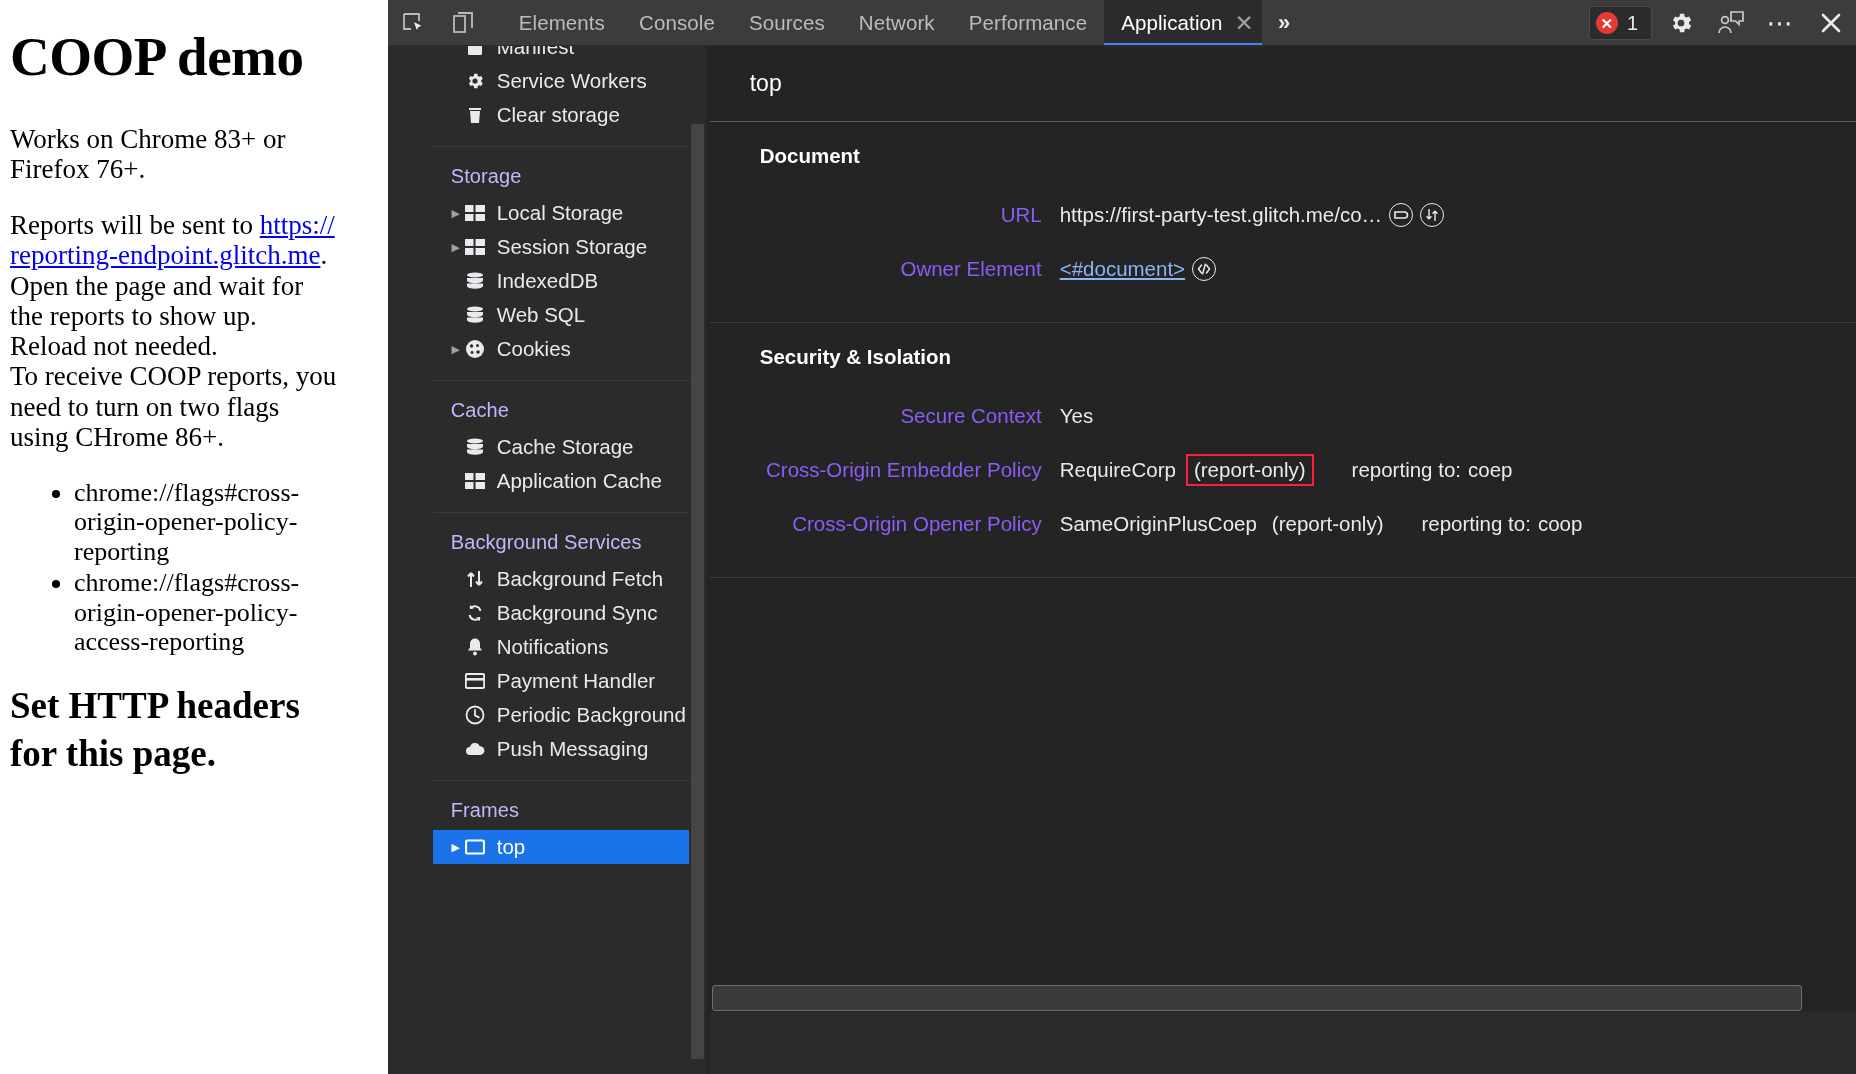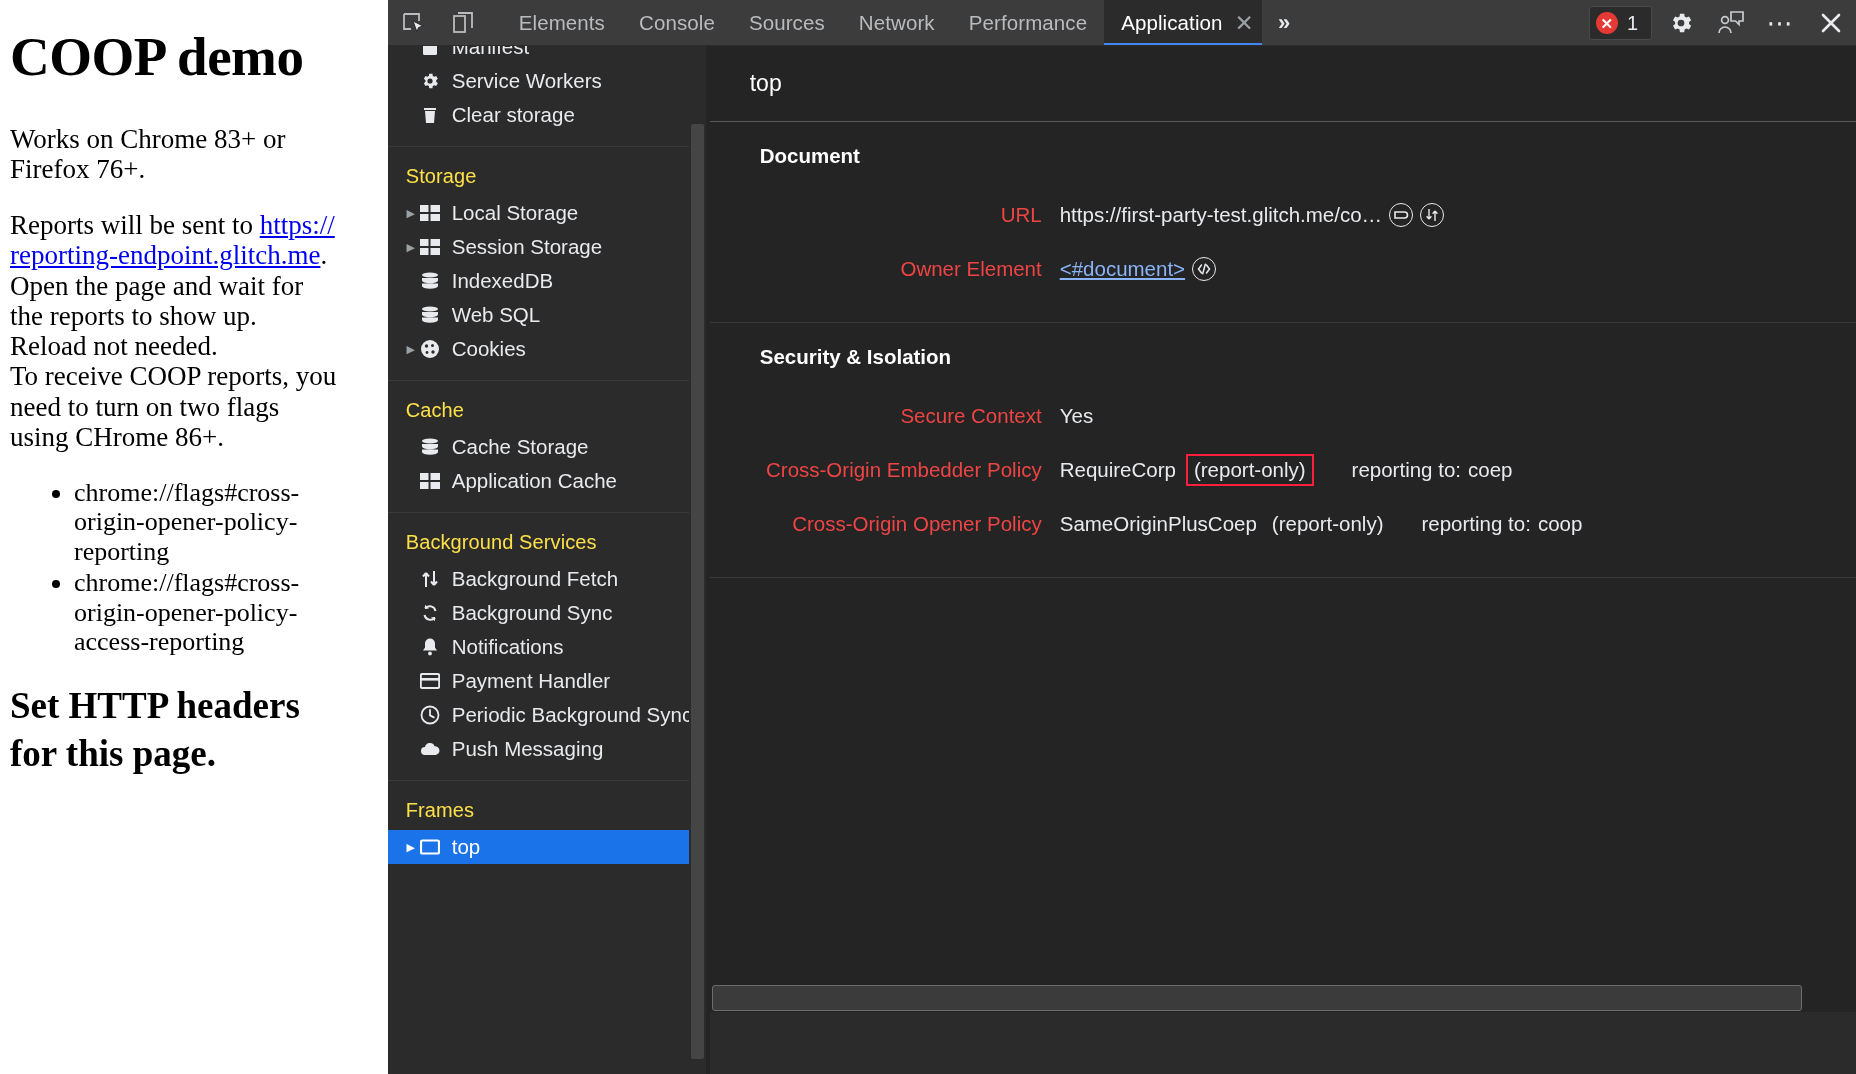--- a/index.html
+++ b/index.html
@@ -133,25 +133,25 @@
   .dt-body { flex: 1; display: flex; min-height: 0; }
 
   
   .sidebar {
     width: 318px; min-width: 318px;
     background: #2b2b2b;
     position: relative;
     overflow: hidden;
     padding-top: 0;
   }
-  .sb-scroll { padding-top: 0; }
+  .sb-scroll { padding-top: 0; margin-left: 45px; }
   .sb-group { padding: 2px 0 14px 0; border-bottom: 1px solid #3a3a3a; }
   .sb-group:last-child { border-bottom: none; }
   .sb-title {
-    color: #fde047;
+    color: #c4b5fd;
     font-size: 20px;
     padding: 16px 0 8px 18px;
     letter-spacing: 0.1px;
   }
   .sb-item {
     display: flex; align-items: center;
     height: 34px;
     padding-left: 14px;
     color: #e8eaed;
     font-size: 20.5px;
@@ -204,21 +204,21 @@
     padding: 22px 0 26px 0;
   }
   .section-title {
     font-size: 20.5px; font-weight: bold; color: #ffffff;
     padding-left: 50px; margin-bottom: 20px;
   }
   .row { display: flex; align-items: center; min-height: 54px; }
   .row-label {
     width: 350px; min-width: 350px;
     text-align: right;
-    color: #ef4444;
+    color: #8b5cf6;
     font-size: 20.5px;
     padding-right: 18px;
     white-space: nowrap;
   }
   .row-value {
     color: #e8eaed;
     font-size: 20.5px;
     display: flex; align-items: center; gap: 7px;
     white-space: nowrap;
   }

